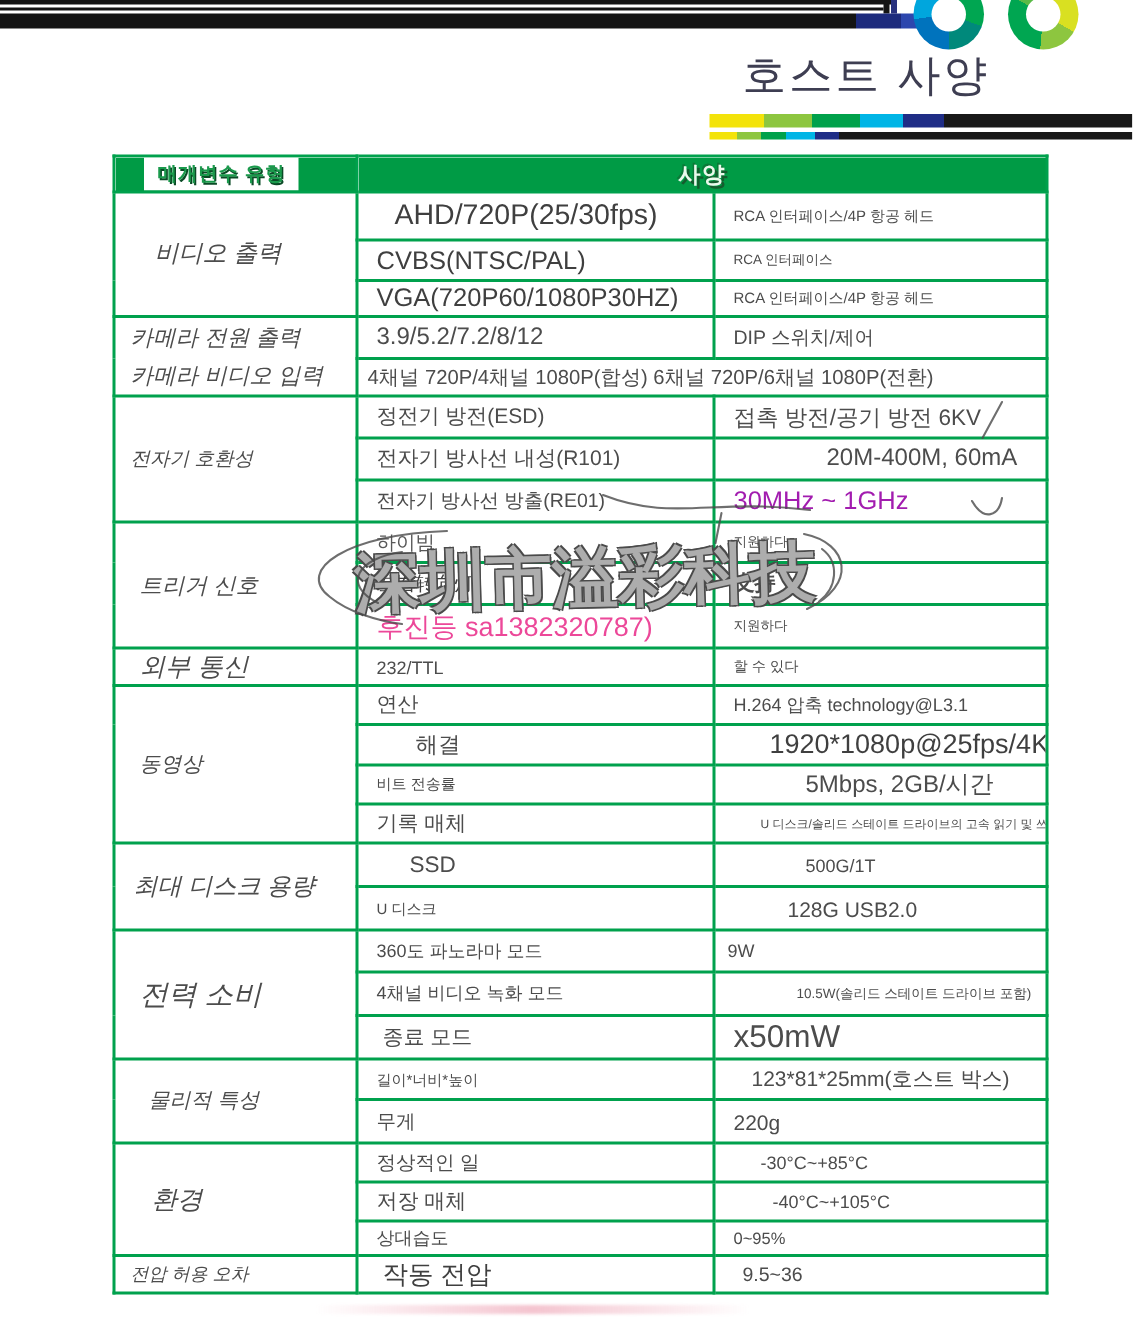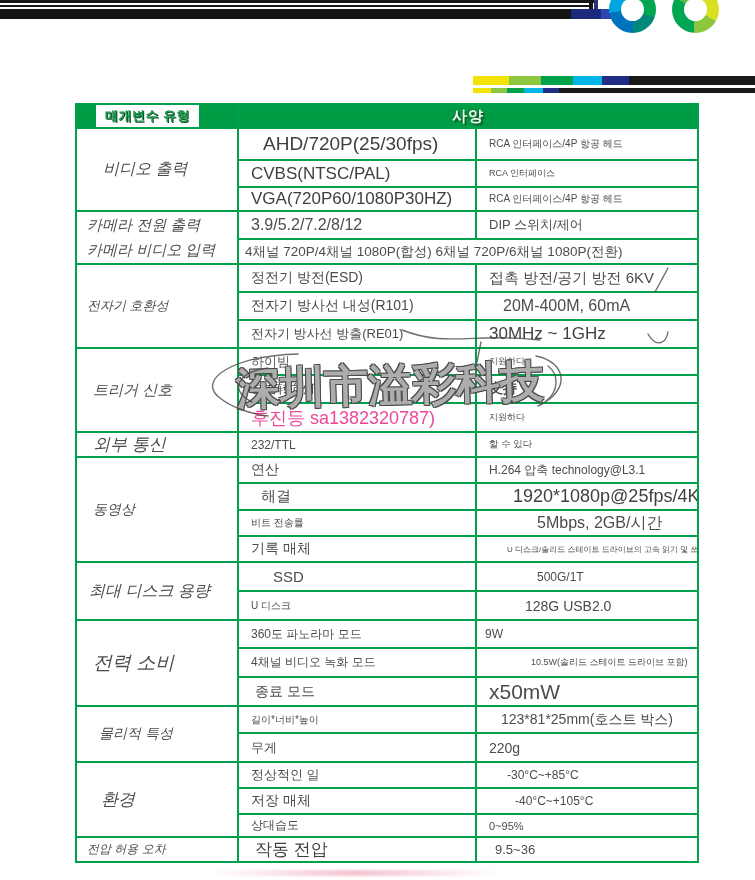--- a/index.html
+++ b/index.html
@@ -59,20 +59,21 @@
 <div class="page">
 
   <div class="abs top-line1"></div>
   <div class="abs top-line2"></div>
   <div class="abs corner-a"></div>
   <div class="abs corner-b"></div>
   <div class="abs top-bar"></div>
   <div class="ring ring1"></div>
   <div class="ring ring2"></div>
 
+  <div class="abs page-title">호스트 사양</div>
   <div class="abs cbar1"></div>
   <div class="abs cbar2"></div>
 
   <table class="spec-table">
     <colgroup>
         <col style="width:162px">
         <col style="width:238px">
         <col style="width:222px">
       </colgroup>
 
@@ -111,25 +112,25 @@
       <td colspan="2" style="font-size:13.5px;padding-left:6px">4채널 720P/4채널 1080P(합성) 6채널 720P/6채널 1080P(전환)</td>
     </tr>
 
     <tr style="height:28px">
       <td class="cat" rowspan="3" style="font-size:13px;padding-left:10px">전자기 호환성</td>
       <td style="font-size:14px">정전기 방전(ESD)</td>
       <td style="font-size:15px">접촉 방전/공기 방전 6KV</td>
     </tr>
     <tr style="height:28px">
       <td style="font-size:14px">전자기 방사선 내성(R101)</td>
-      <td style="font-size:16px;padding-left:26px">20M-400M, 60mA</td>
+      <td style="font-size:16px;padding-left:74px">20M-400M, 60mA</td>
     </tr>
     <tr style="height:28px">
       <td style="font-size:13px">전자기 방사선 방출(RE01)</td>
-      <td style="font-size:17px;color:#404040">30MHz ~ 1GHz</td>
+      <td style="font-size:17px;color:#a21caf">30MHz ~ 1GHz</td>
     </tr>
 
     <tr style="height:27px">
       <td class="cat" rowspan="3" style="font-size:15px">트리거 신호</td>
       <td style="font-size:13px;color:#585858">하이빔</td>
       <td class="gray" style="font-size:9px">지원하다</td>
     </tr>
     <tr style="height:28px">
       <td style="font-size:13px;color:#3f3f3f">左右转向灯</td>
       <td class="boldtxt" style="font-size:14px">支持</td>
@@ -144,21 +145,21 @@
       <td style="font-size:12px">232/TTL</td>
       <td class="gray" style="font-size:9.5px">할 수 있다</td>
     </tr>
 
     <tr style="height:26px">
       <td class="cat" rowspan="4" style="font-size:14px">동영상</td>
       <td style="font-size:14px">연산</td>
       <td class="blue" style="font-size:12px">H.264 압축 technology@L3.1</td>
     </tr>
     <tr style="height:27px">
-      <td style="font-size:15px;padding-left:22px">해결</td>
+      <td style="font-size:15px;padding-left:38px">해결</td>
       <td style="font-size:18px;color:#3f3f3f;padding-left:36px">1920*1080p@25fps/4K</td>
     </tr>
     <tr style="height:26px">
       <td class="gray" style="font-size:10px">비트 전송률</td>
       <td style="font-size:16px;padding-left:60px">5Mbps, 2GB/시간</td>
     </tr>
     <tr style="height:26px">
       <td style="font-size:14px">기록 매체</td>
       <td class="gray" style="font-size:8px;padding-left:30px">U 디스크/솔리드 스테이트 드라이브의 고속 읽기 및 쓰기</td>
     </tr>

